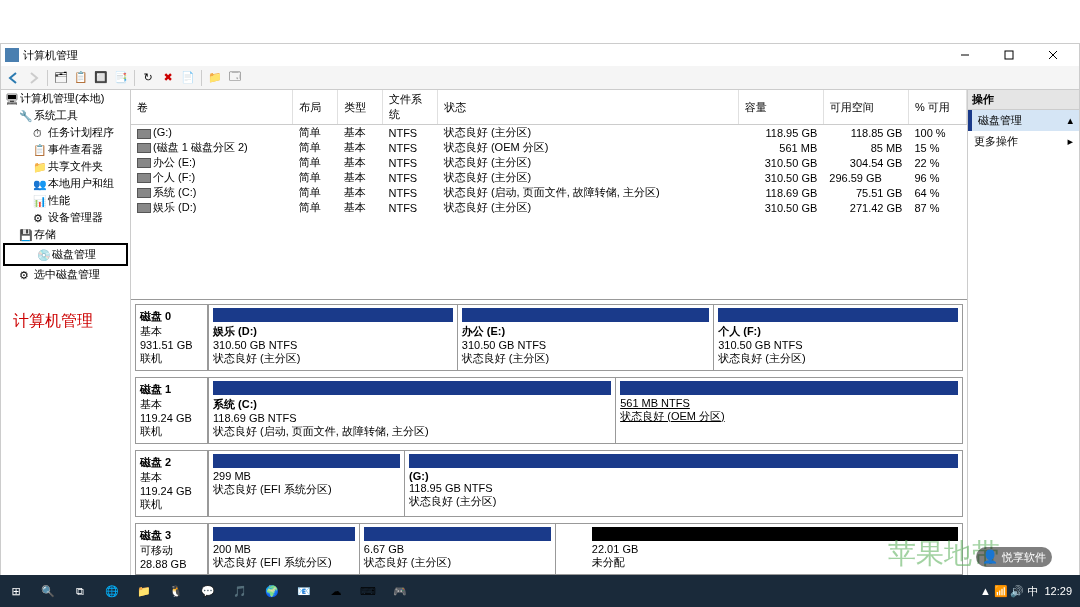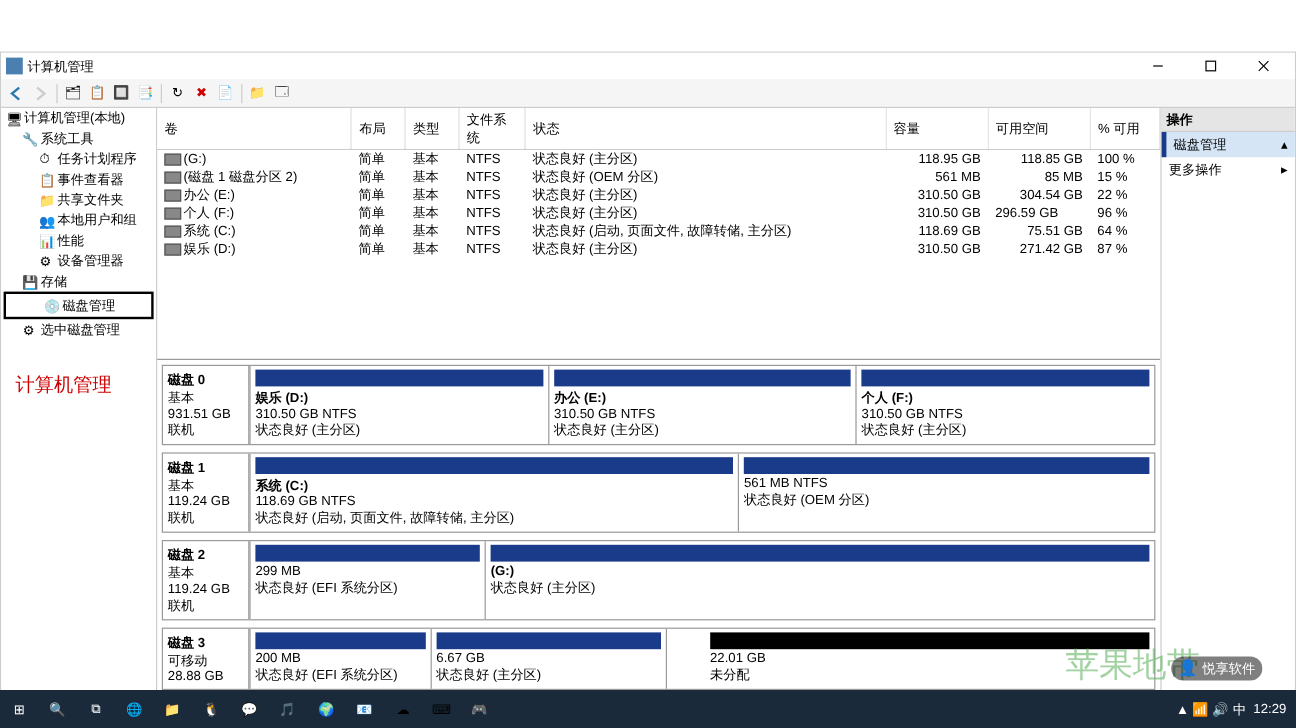--- a/index.html
+++ b/index.html
@@ -282,21 +282,21 @@
               <div>119.24 GB</div>
               <div>联机</div>
             </div>
             <div class="disk-parts">
               <div class="part" style="width: 54%;">
                 <div class="part-bar bar-primary"></div>
                 <div class="pn">系统 (C:)</div>
                 <div>118.69 GB NTFS</div>
                 <div>状态良好 (启动, 页面文件, 故障转储, 主分区)</div>
               </div>
-              <div class="part" style="width: 46%;">
+              <div class="part" style="width: 46%; text-decoration: underline;">
                 <div class="part-bar bar-primary"></div>
                 <div class="pn"></div>
                 <div>561 MB NTFS</div>
                 <div>状态良好 (OEM 分区)</div>
               </div>
             </div>
           </div>
           <div class="disk-row">
             <div class="disk-info">
               <div class="dname">磁盘 2</div>
@@ -307,20 +307,21 @@
             <div class="disk-parts">
               <div class="part" style="width: 26%;">
                 <div class="part-bar bar-primary"></div>
                 <div class="pn"></div>
                 <div>299 MB</div>
                 <div>状态良好 (EFI 系统分区)</div>
               </div>
               <div class="part" style="width: 74%;">
                 <div class="part-bar bar-primary"></div>
                 <div class="pn">(G:)</div>
+                <div>118.95 GB NTFS</div>
                 <div>状态良好 (主分区)</div>
               </div>
             </div>
           </div>
           <div class="disk-row">
             <div class="disk-info">
               <div class="dname">磁盘 3</div>
               <div>可移动</div>
               <div>28.88 GB</div>
             </div>

